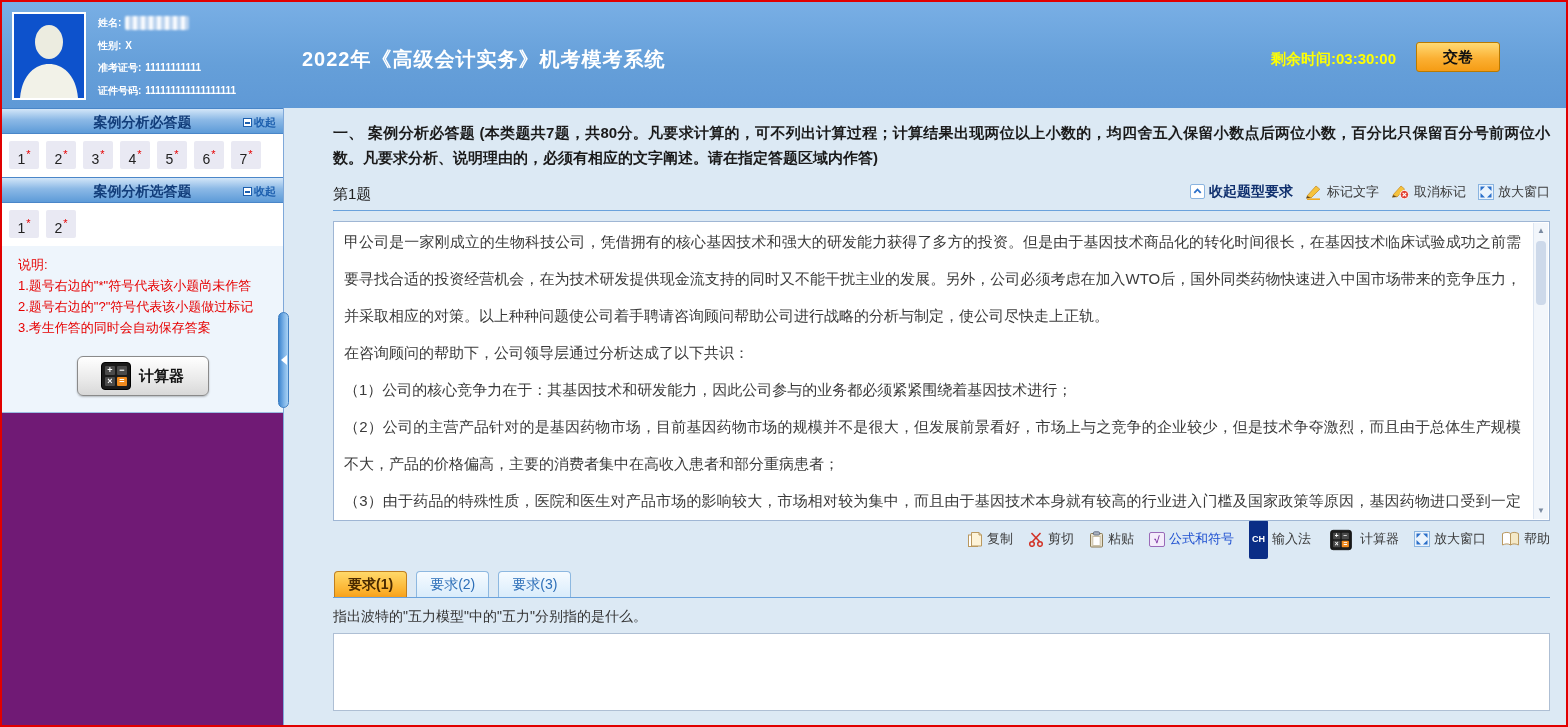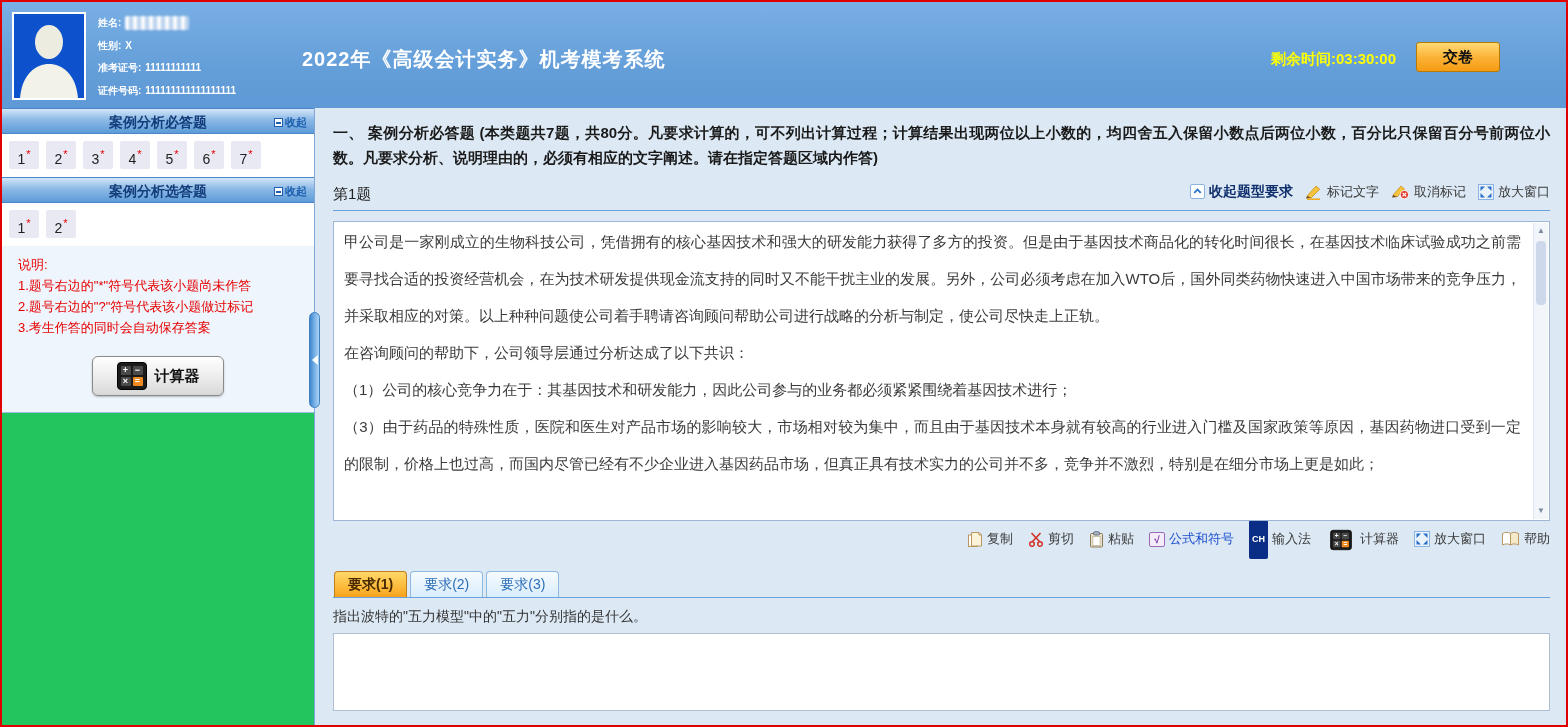--- a/index.html
+++ b/index.html
@@ -23,22 +23,22 @@
   .title { position:absolute; left:300px; right:328px; top:44px; text-align:left;
     color:#fff; font-size:20px; font-weight:bold; letter-spacing:1px; }
   .timer { position:absolute; right:170px; top:48px; color:#ffff00; font-weight:bold;
     font-size:15px; white-space:nowrap; }
   .timer b { }
   .submit-btn { position:absolute; right:66px; top:40px; width:84px; height:30px;
     background:linear-gradient(180deg,#ffda74 0%,#fbb033 55%,#f59c14 100%);
     border:1px solid #b97a00; border-radius:3px; font-size:15px; font-weight:bold;
     color:#111; cursor:pointer; font-family:inherit; }
   
-  .sidebar { position:absolute; left:0; top:106px; width:313px; bottom:0;
-    background:#22c55e; border-right:1px solid #7fa8d9; }
+  .sidebar { position:absolute; left:0; top:106px; width:282px; bottom:0;
+    background:#701a75; border-right:1px solid #7fa8d9; }
   .sidebar-panel { background:#eef5fc; border-bottom:1px solid #9dbde2; padding-bottom:14px; }
   .sec-header { position:relative; height:26px; line-height:26px; text-align:center;
     background:linear-gradient(180deg,#d3e6f8 0%,#8cb9e6 45%,#5d9bd8 100%);
     border-top:1px solid #4a86c8; border-bottom:1px solid #4a86c8; }
   .sec-title { color:#123d7a; font-weight:bold; font-size:14px; }
   .collapse-link { position:absolute; right:7px; top:0; color:#1d5fae; font-weight:bold;
     font-size:11px; cursor:pointer; }
   .mini-box { display:inline-block; width:9px; height:9px; border:1px solid #1d5fae;
     background:#fff; position:relative; margin-right:2px; vertical-align:-1px; }
   .mini-box::before { content:""; position:absolute; left:1px; right:1px; top:3px;
@@ -96,21 +96,21 @@
     background:#f2f6fb; border-left:1px solid #dde6f2; }
   .scroll-rail .arr { position:absolute; left:0; width:14px; height:14px; text-align:center;
     font-size:8px; color:#7a8aa0; line-height:14px; cursor:pointer; }
   .scroll-rail .arr.up { top:1px; } .scroll-rail .arr.down { bottom:1px; }
   .scroll-thumb { position:absolute; left:2px; top:18px; width:10px; height:64px;
     background:#cdd9ea; border-radius:4px; cursor:grab; }
   
   .bottom-toolbar { margin-top:4px; display:flex; justify-content:flex-end; align-items:center;
     gap:15px; height:28px; }
   
-  .tabs { margin-top:18px; display:flex; gap:3px; border-bottom:1px solid #6aa2dc; padding-left:1px; }
+  .tabs { margin-top:18px; display:flex; gap:9px; border-bottom:1px solid #6aa2dc; padding-left:1px; }
   .tab { padding:4px 13px 3px 13px; font-size:14px; border:1px solid #8db8e0; border-bottom:none;
     border-radius:4px 4px 0 0; background:linear-gradient(180deg,#f6fbff,#d9ecfb);
     color:#2d6fb8; cursor:pointer; margin-bottom:0; }
   .tab.active { background:linear-gradient(180deg,#ffd96a 0%,#fbaf2a 80%,#f7a01c 100%);
     border-color:#c07f1f; color:#4a2a00; font-weight:bold; }
   .prompt { margin-top:10px; font-size:14px; color:#333; }
   .answer-area { display:block; margin-top:7px; width:100%; height:78px; background:#fff;
     border:1px solid #aebfd4; resize:none; font-family:inherit; font-size:14px; padding:4px; }
   svg { display:block; }
 </style>
@@ -217,20 +217,21 @@
           <span>放大窗口</span>
         </span>
       </span>
   </div>
 
   <div class="passage">
     <div id="passage-paras">
         <p>甲公司是一家刚成立的生物科技公司，凭借拥有的核心基因技术和强大的研发能力获得了多方的投资。但是由于基因技术商品化的转化时间很长，在基因技术临床试验成功之前需要寻找合适的投资经营机会，在为技术研发提供现金流支持的同时又不能干扰主业的发展。另外，公司必须考虑在加入WTO后，国外同类药物快速进入中国市场带来的竞争压力，并采取相应的对策。以上种种问题使公司着手聘请咨询顾问帮助公司进行战略的分析与制定，使公司尽快走上正轨。</p>
         <p>在咨询顾问的帮助下，公司领导层通过分析达成了以下共识：</p>
         <p>（1）公司的核心竞争力在于：其基因技术和研发能力，因此公司参与的业务都必须紧紧围绕着基因技术进行；</p>
+        <p>（2）公司的主营产品针对的是基因药物市场，目前基因药物市场的规模并不是很大，但发展前景看好，市场上与之竞争的企业较少，但是技术争夺激烈，而且由于总体生产规模不大，产品的价格偏高，主要的消费者集中在高收入患者和部分重病患者；</p>
         <p>（3）由于药品的特殊性质，医院和医生对产品市场的影响较大，市场相对较为集中，而且由于基因技术本身就有较高的行业进入门槛及国家政策等原因，基因药物进口受到一定的限制，价格上也过高，而国内尽管已经有不少企业进入基因药品市场，但真正具有技术实力的公司并不多，竞争并不激烈，特别是在细分市场上更是如此；</p>
       </div>
     <div class="scroll-rail">
       <span class="arr up">▲</span>
       <span class="scroll-thumb"></span>
       <span class="arr down">▼</span>
     </div>
   </div>
 
   <div class="bottom-toolbar" id="bottom-toolbar">

